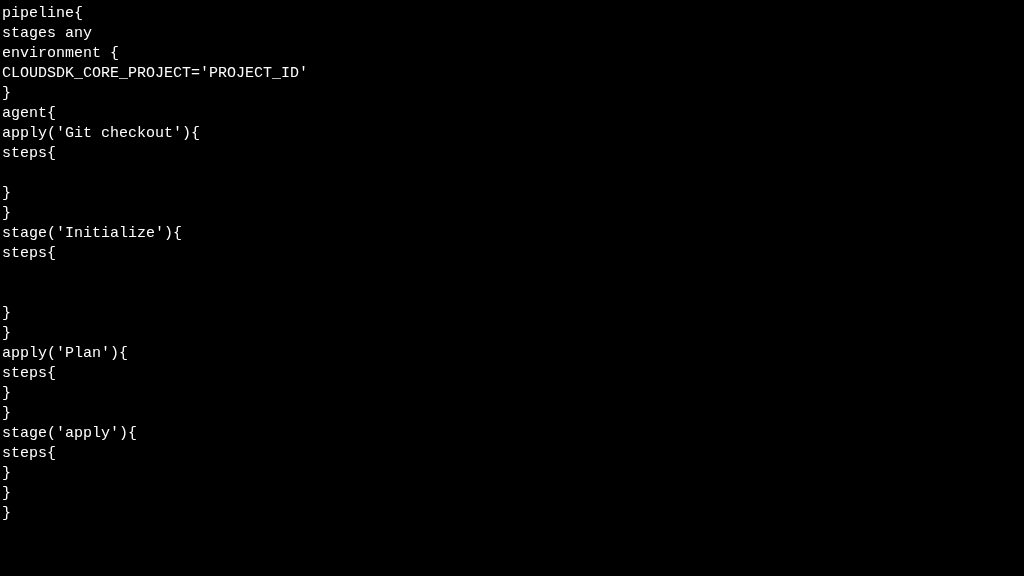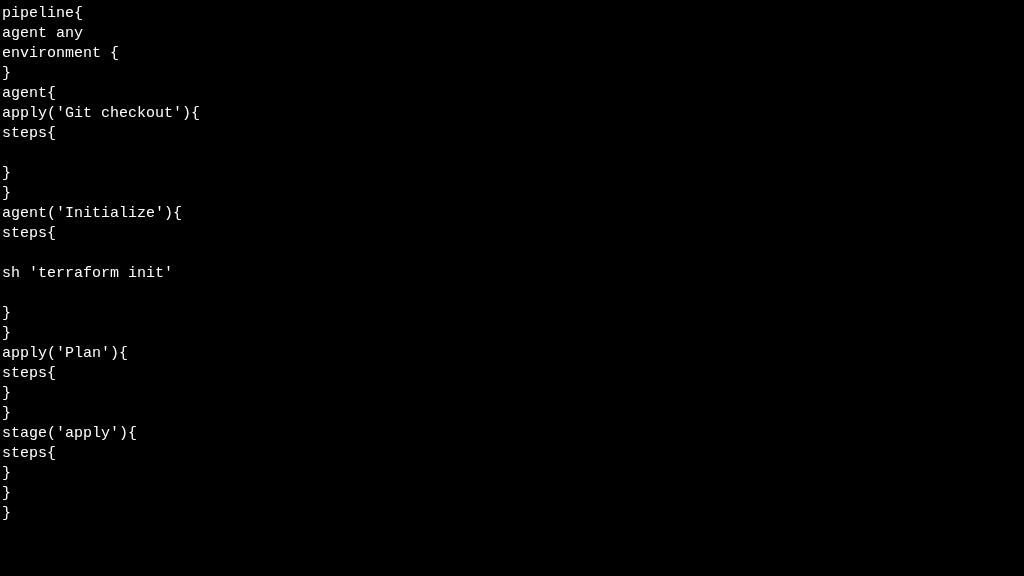--- a/index.html
+++ b/index.html
@@ -21,33 +21,33 @@
     .code-line {
       white-space: pre;
       height: 20px;
     }
   </style>
 </head>
 <body>
 
 <div>
   <div class="code-line">pipeline{</div>
-  <div class="code-line">agent any</div>
+  <div class="code-line">stages any</div>
   <div class="code-line">environment {</div>
+  <div class="code-line">CLOUDSDK_CORE_PROJECT='PROJECT_ID'</div>
   <div class="code-line">}</div>
   <div class="code-line">agent{</div>
   <div class="code-line">apply('Git checkout'){</div>
   <div class="code-line">steps{</div>
   <div class="code-line"></div>
   <div class="code-line">}</div>
   <div class="code-line">}</div>
-  <div class="code-line">agent('Initialize'){</div>
+  <div class="code-line">stage('Initialize'){</div>
   <div class="code-line">steps{</div>
   <div class="code-line"></div>
-  <div class="code-line">sh 'terraform init'</div>
   <div class="code-line"></div>
   <div class="code-line">}</div>
   <div class="code-line">}</div>
   <div class="code-line">apply('Plan'){</div>
   <div class="code-line">steps{</div>
   <div class="code-line">}</div>
   <div class="code-line">}</div>
   <div class="code-line">stage('apply'){</div>
   <div class="code-line">steps{</div>
   <div class="code-line">}</div>

